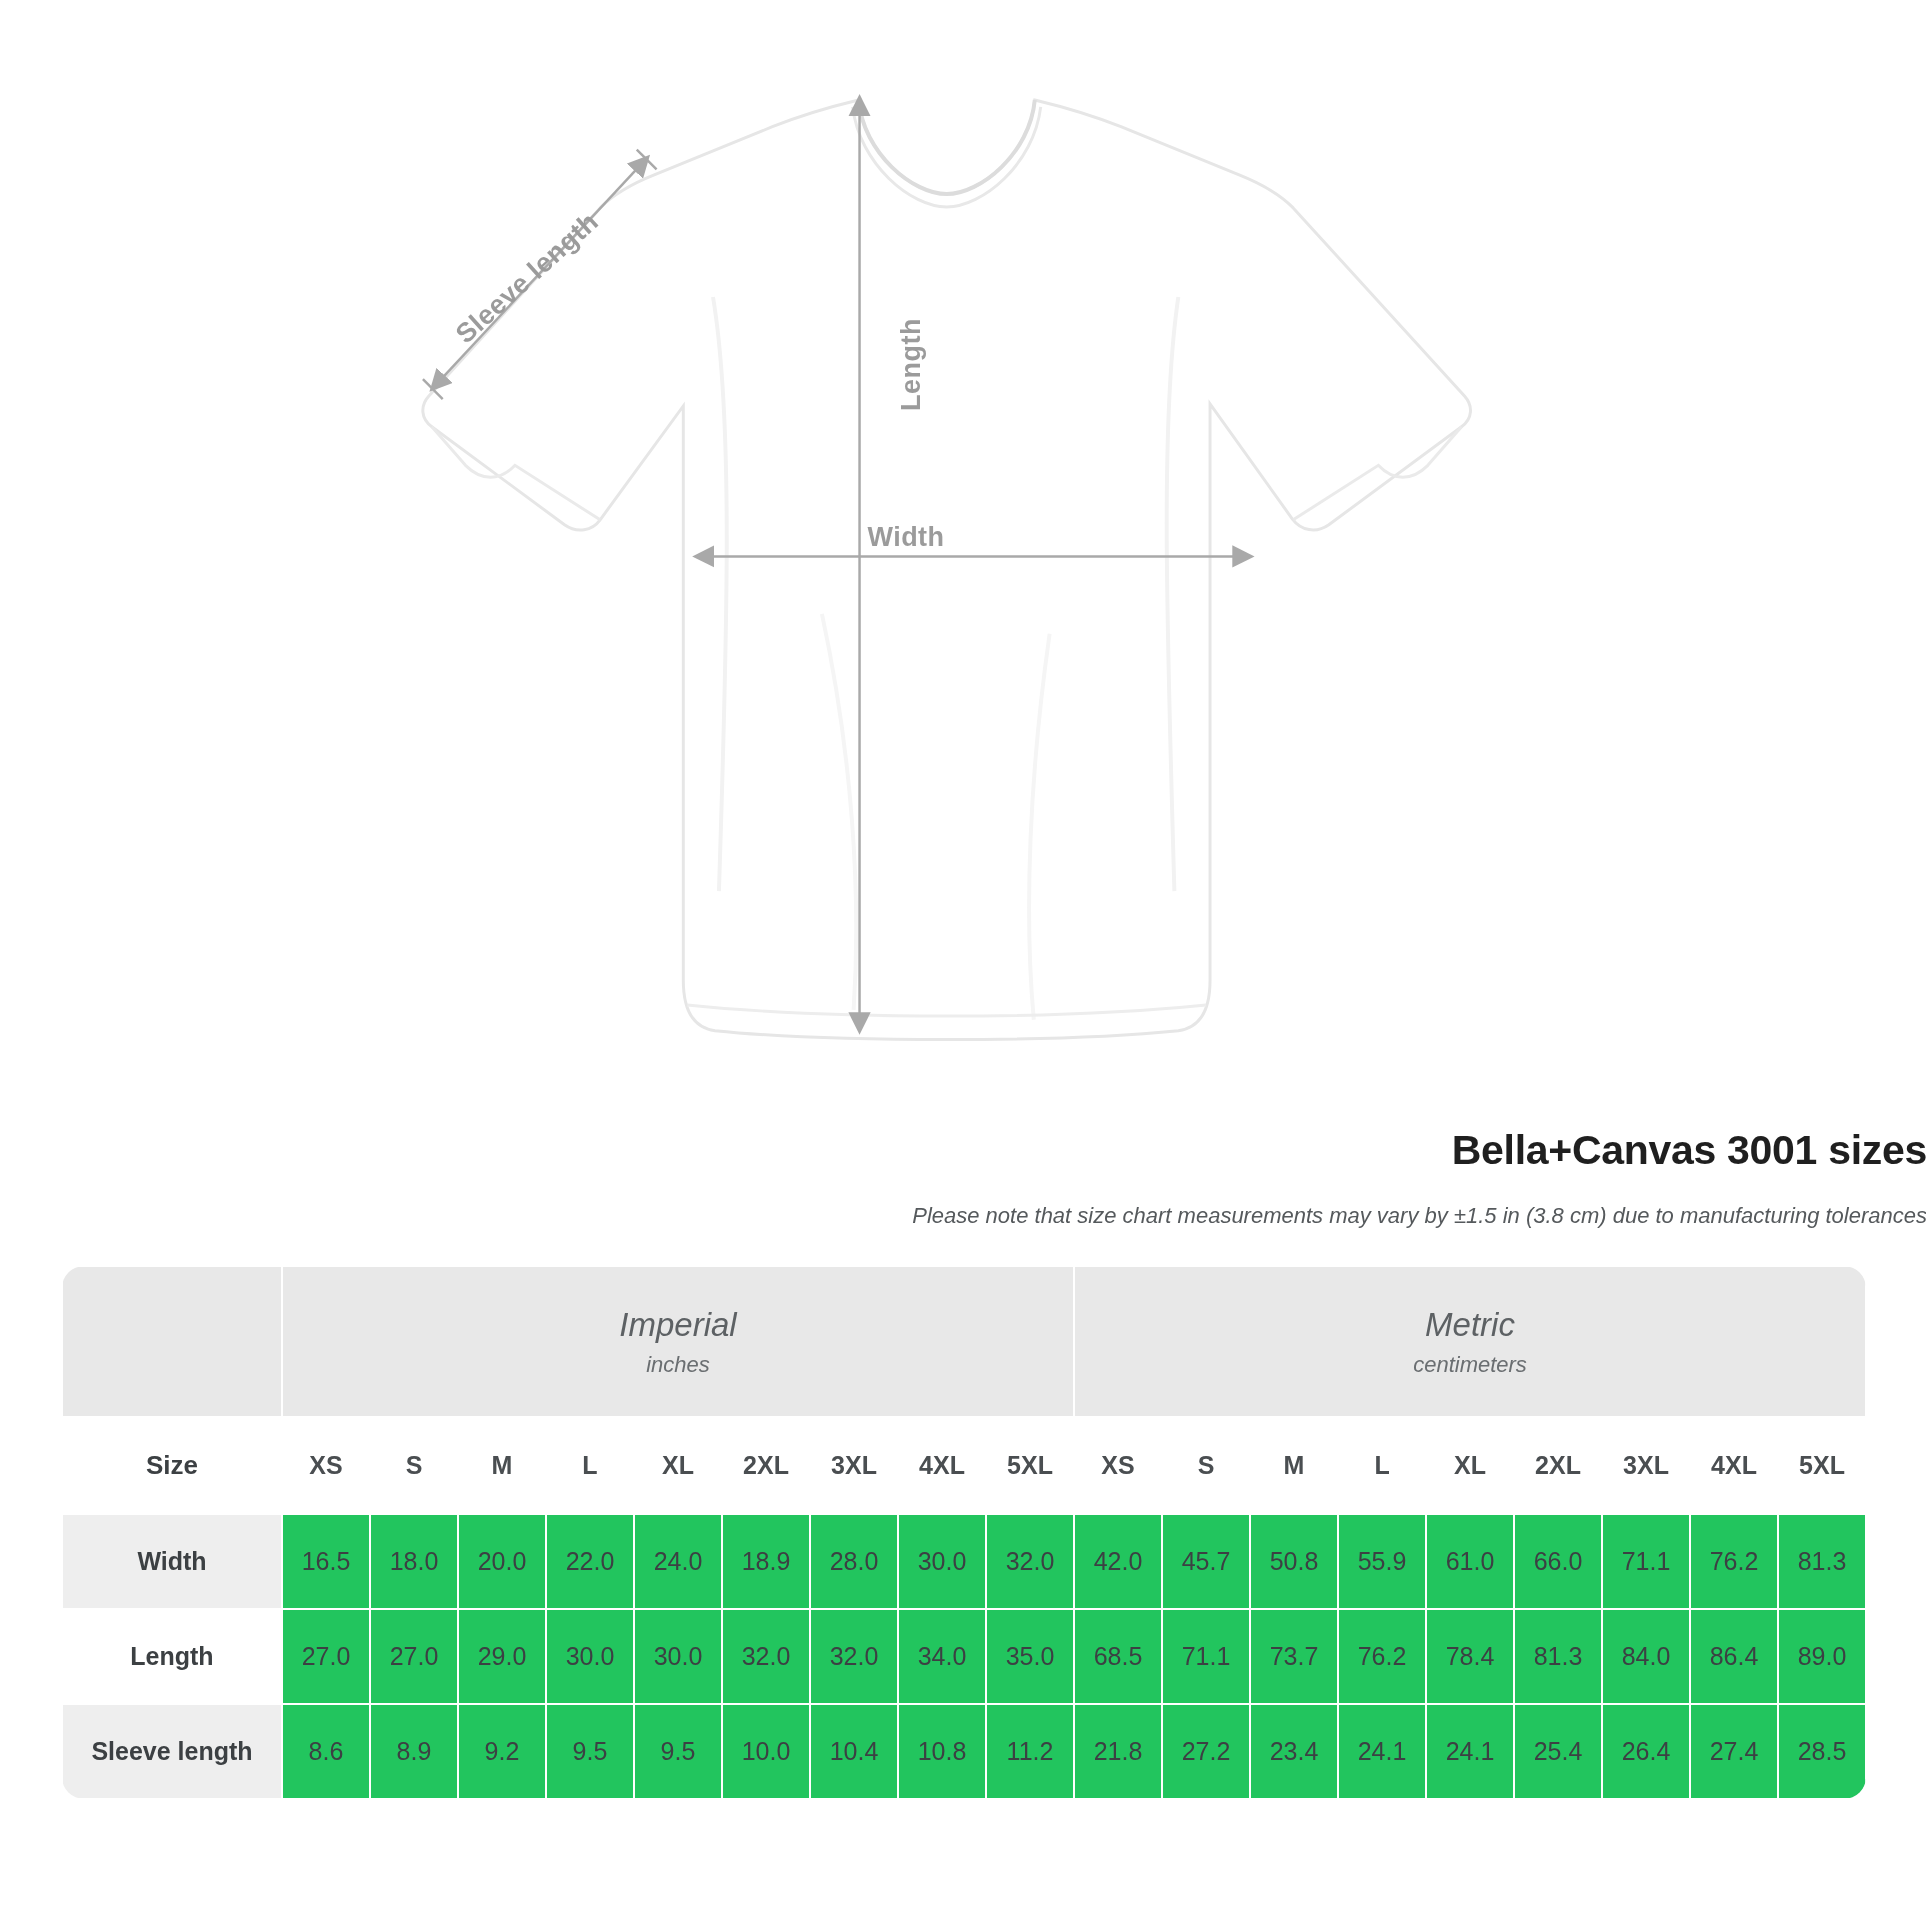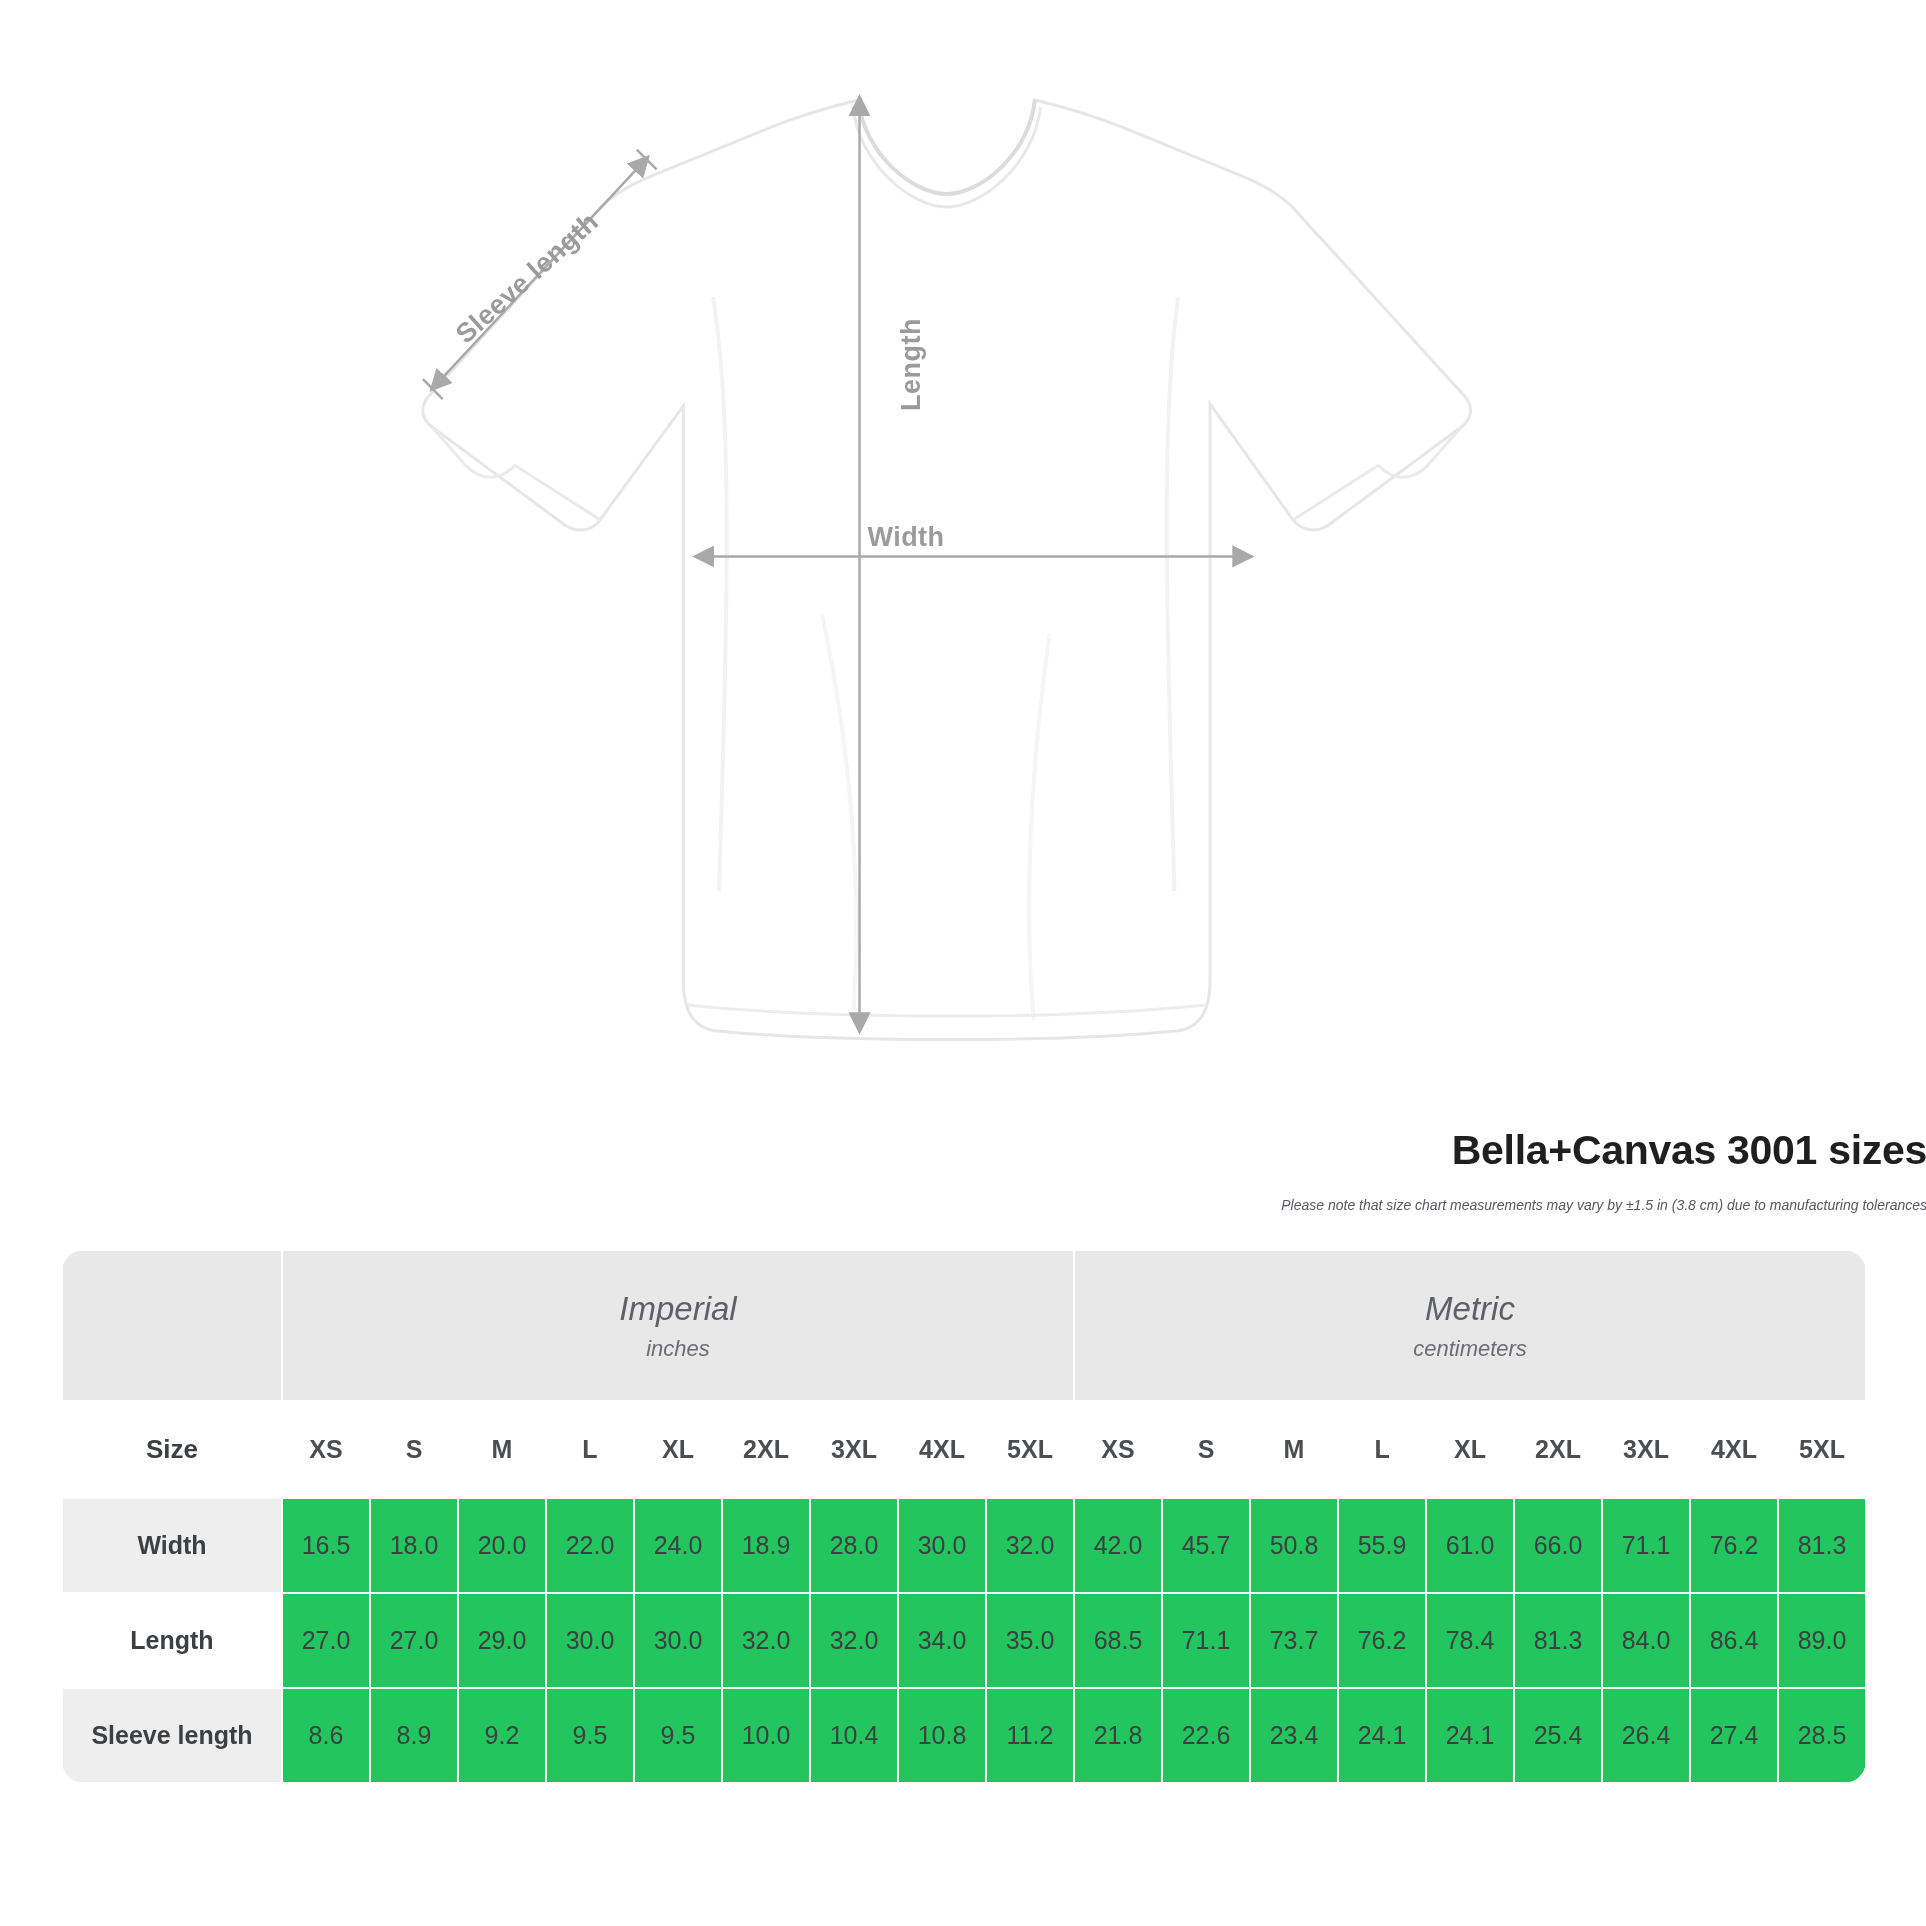--- a/index.html
+++ b/index.html
@@ -63,22 +63,22 @@
     text-align: right;
     margin-top: 28px;
   }
   .chart-title {
     font-size: 41px;
     font-weight: bold;
     color: #1f1f1f;
     letter-spacing: -0.3px;
   }
   .chart-note {
-    margin-top: 23px;
-    font-size: 14px;
+    margin-top: 29px;
+    font-size: 22px;
     font-style: italic;
     color: #55595c;
   }
 
   
   .table-wrap {
     margin: 36px 61px 0 61px;
     border-radius: 22px;
     overflow: hidden;
   }
@@ -310,21 +310,21 @@
           <td>8.6</td>
           <td>8.9</td>
           <td>9.2</td>
           <td>9.5</td>
           <td>9.5</td>
           <td>10.0</td>
           <td>10.4</td>
           <td>10.8</td>
           <td>11.2</td>
           <td>21.8</td>
-          <td>22.6</td>
+          <td>27.2</td>
           <td>23.4</td>
           <td>24.1</td>
           <td>24.1</td>
           <td>25.4</td>
           <td>26.4</td>
           <td>27.4</td>
           <td class="corner-br">28.5</td>
         </tr>
       </tbody>
     </table>

